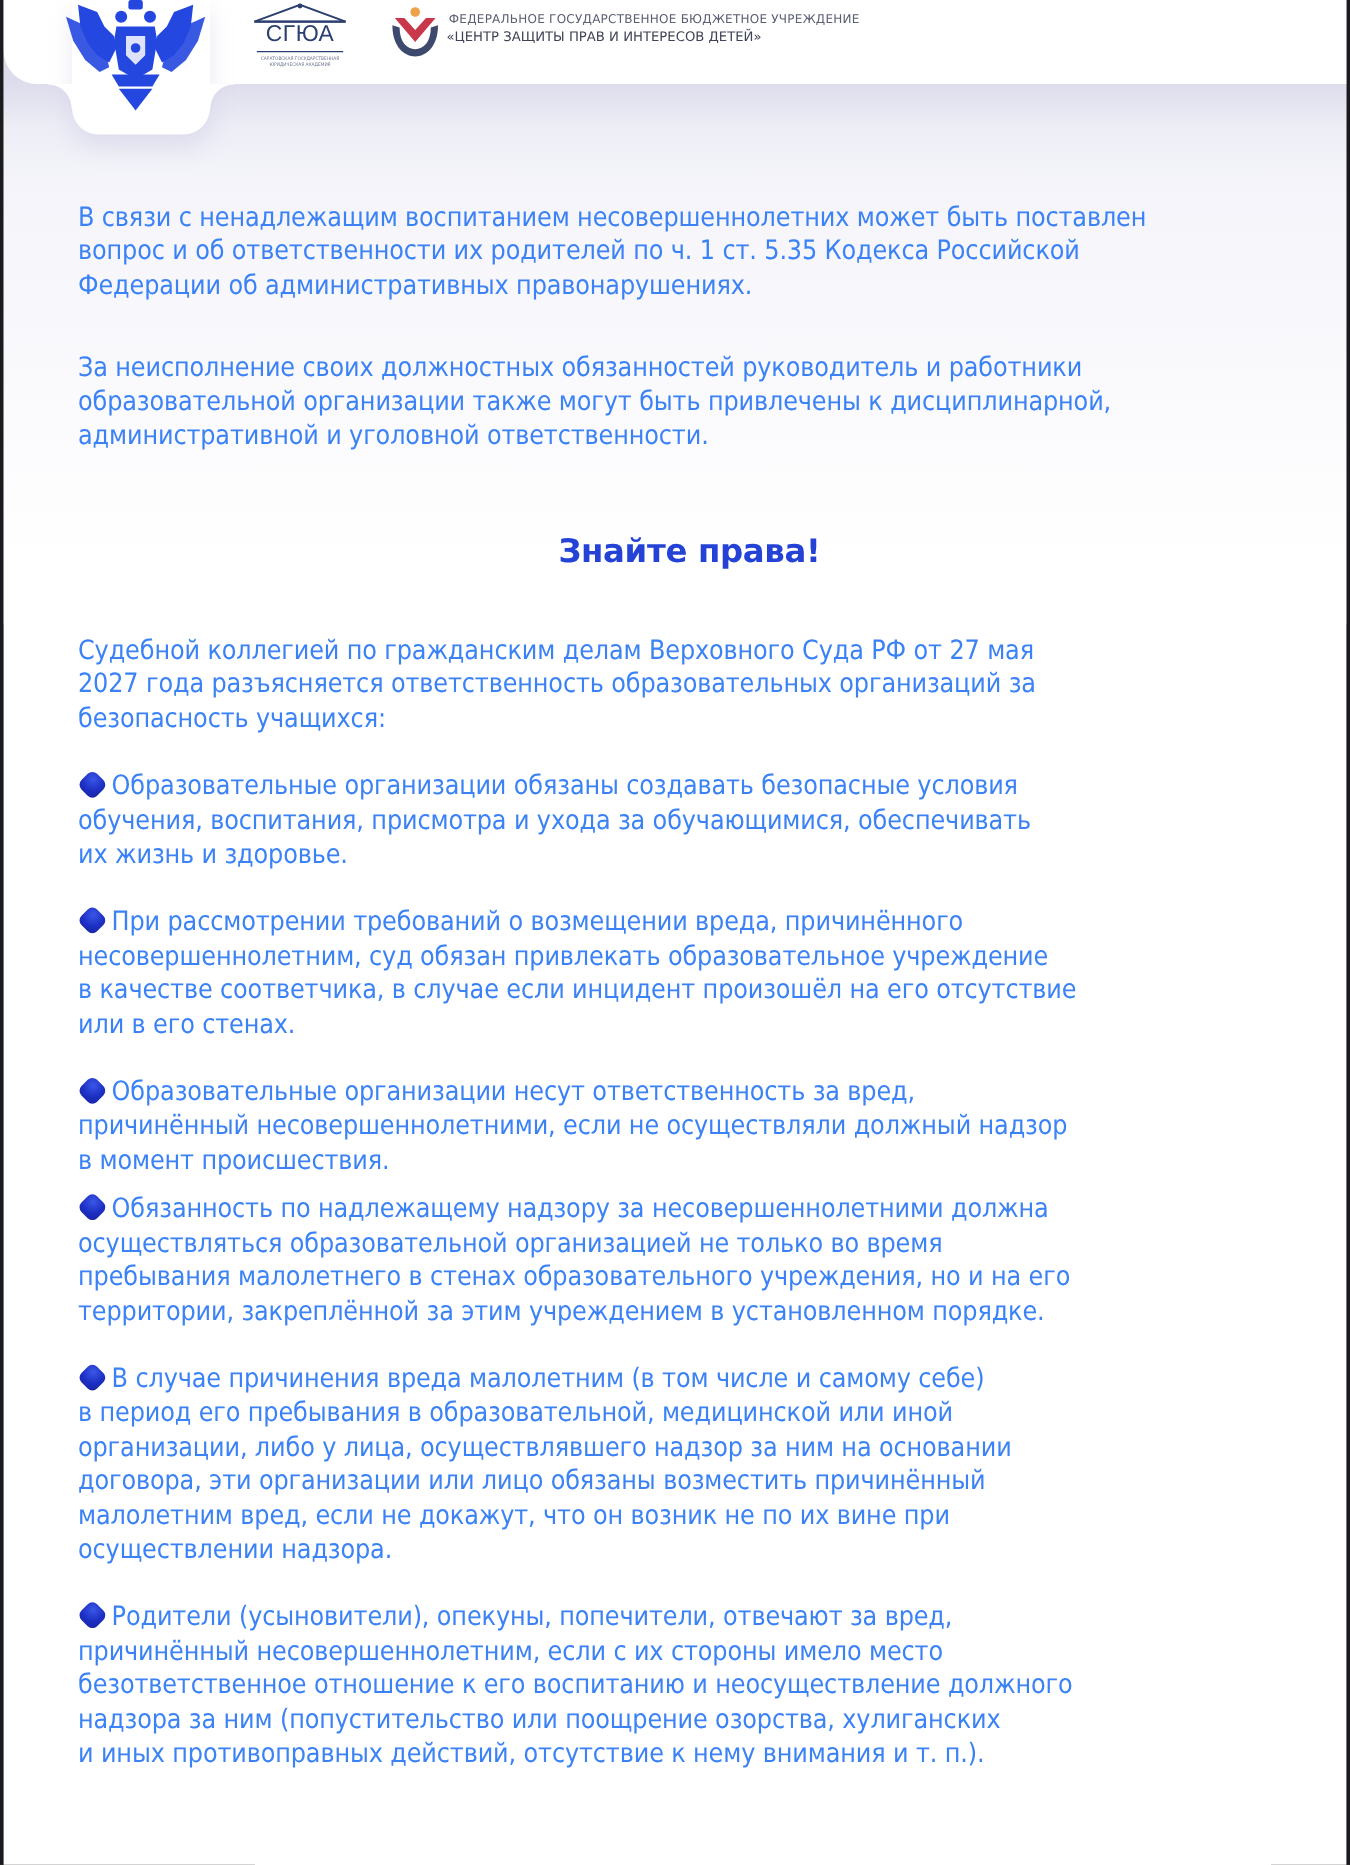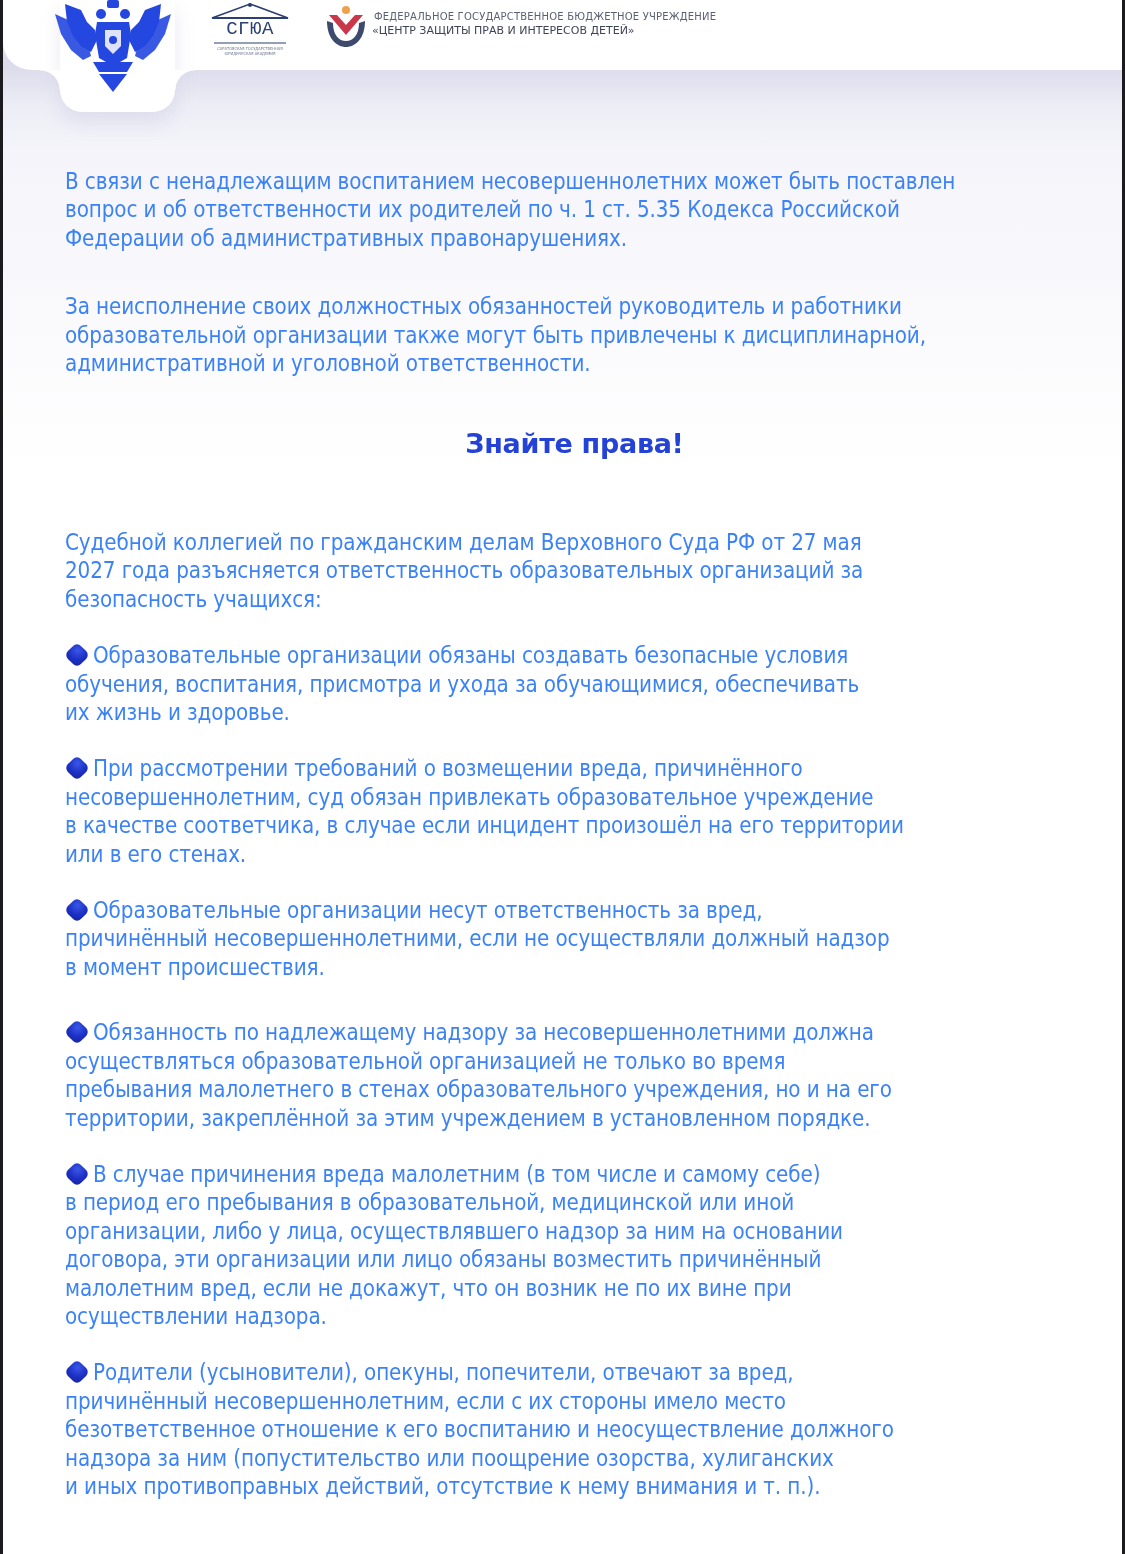--- a/index.html
+++ b/index.html
@@ -27,42 +27,42 @@
   }
   .eagle-tab::before, .eagle-tab::after {
     content: ""; position: absolute; top: 70px; width: 20px; height: 20px;
   }
   .eagle-tab::before { left: -20px; background: radial-gradient(circle at 0 100%, transparent 19px, #fff 20px); }
   .eagle-tab::after { right: -20px; background: radial-gradient(circle at 100% 100%, transparent 19px, #fff 20px); }
   .eagle { position: absolute; left: 48px; top: 0; width: 124px; height: 96px; }
   .sgua { position: absolute; left: 205px; top: 2px; width: 84px; height: 58px; }
   .sgua-title {
     position: absolute; left: 8px; top: 16px; width: 68px; text-align: center;
-    font-family: Liberation Mono, monospace; font-size: 19px; color: #2b3f70; letter-spacing: 0.5px;
+    font-family: Liberation Sans, sans-serif; font-size: 19px; color: #2b3f70; letter-spacing: 0.5px;
   }
   .sgua-sub {
     position: absolute; left: 0; top: 44px; width: 84px; text-align: center;
     font-size: 4px; line-height: 5px; color: #6b7590;
   }
   .czpd-logo { position: absolute; left: 322px; top: 5px; width: 42px; height: 44px; }
   .czpd-small {
     position: absolute; left: 371px; top: 11px; font-size: 10px; color: #5a5f72; letter-spacing: 0.2px;
     font-family: "DejaVu Sans", sans-serif;
   }
   .czpd-big {
     position: absolute; left: 369px; top: 24px; font-size: 11px; color: #3f4356;
     font-family: "DejaVu Sans", sans-serif;
   }
   .content { position: absolute; left: 62px; top: 167px; width: 1000px; }
   .para {
     font-size: 22.2px; line-height: 28.4px; color: #3b82f6;
     white-space: pre-line; letter-spacing: -0.1px;
   }
   .title {
-    position: absolute; left: 0; width: 1119px; top: 428px; text-align: center;
+    position: absolute; left: 0; width: 1119px; top: 444px; text-align: center;
     font-family: "DejaVu Sans", sans-serif; font-weight: bold; font-size: 27px;
     color: #2443d6; letter-spacing: -0.3px; padding-left: 24px;
   }
   .bullet-dot {
     display: inline-block; width: 20px; height: 20px; margin-right: 6px; margin-left: 2px;
     vertical-align: -2px;
     background: radial-gradient(circle at 35% 30%, #3a57e8 0%, #1c2fc2 55%, #16229a 100%);
     border-radius: 6px; transform: rotate(45deg) scale(0.92);
   }
 </style>
@@ -131,26 +131,26 @@
     <p class="para">Судебной коллегией по гражданским делам Верховного Суда РФ от 27 мая
 2027 года разъясняется ответственность образовательных организаций за
 безопасность учащихся:</p>
 
     <div style="margin-top:28px">
       <p class="para"><span class="bullet-dot"></span><span>Образовательные организации обязаны создавать безопасные условия
 обучения, воспитания, присмотра и ухода за обучающимися, обеспечивать
 их жизнь и здоровье.</span></p>
       <p class="para" style="margin-top:28px"><span class="bullet-dot"></span><span>При рассмотрении требований о возмещении вреда, причинённого
 несовершеннолетним, суд обязан привлекать образовательное учреждение
-в качестве соответчика, в случае если инцидент произошёл на его территории
+в качестве соответчика, в случае если инцидент произошёл на его отсутствие
 или в его стенах.</span></p>
       <p class="para" style="margin-top:28px"><span class="bullet-dot"></span><span>Образовательные организации несут ответственность за вред,
 причинённый несовершеннолетними, если не осуществляли должный надзор
 в момент происшествия.</span></p>
-      <p class="para" style="margin-top:37px"><span class="bullet-dot"></span><span>Обязанность по надлежащему надзору за несовершеннолетними должна
+      <p class="para" style="margin-top:12px"><span class="bullet-dot"></span><span>Обязанность по надлежащему надзору за несовершеннолетними должна
 осуществляться образовательной организацией не только во время
 пребывания малолетнего в стенах образовательного учреждения, но и на его
 территории, закреплённой за этим учреждением в установленном порядке.</span></p>
       <p class="para" style="margin-top:28px"><span class="bullet-dot"></span><span>В случае причинения вреда малолетним (в том числе и самому себе)
 в период его пребывания в образовательной, медицинской или иной
 организации, либо у лица, осуществлявшего надзор за ним на основании
 договора, эти организации или лицо обязаны возместить причинённый
 малолетним вред, если не докажут, что он возник не по их вине при
 осуществлении надзора.</span></p>
       <p class="para" style="margin-top:28px"><span class="bullet-dot"></span><span>Родители (усыновители), опекуны, попечители, отвечают за вред,

